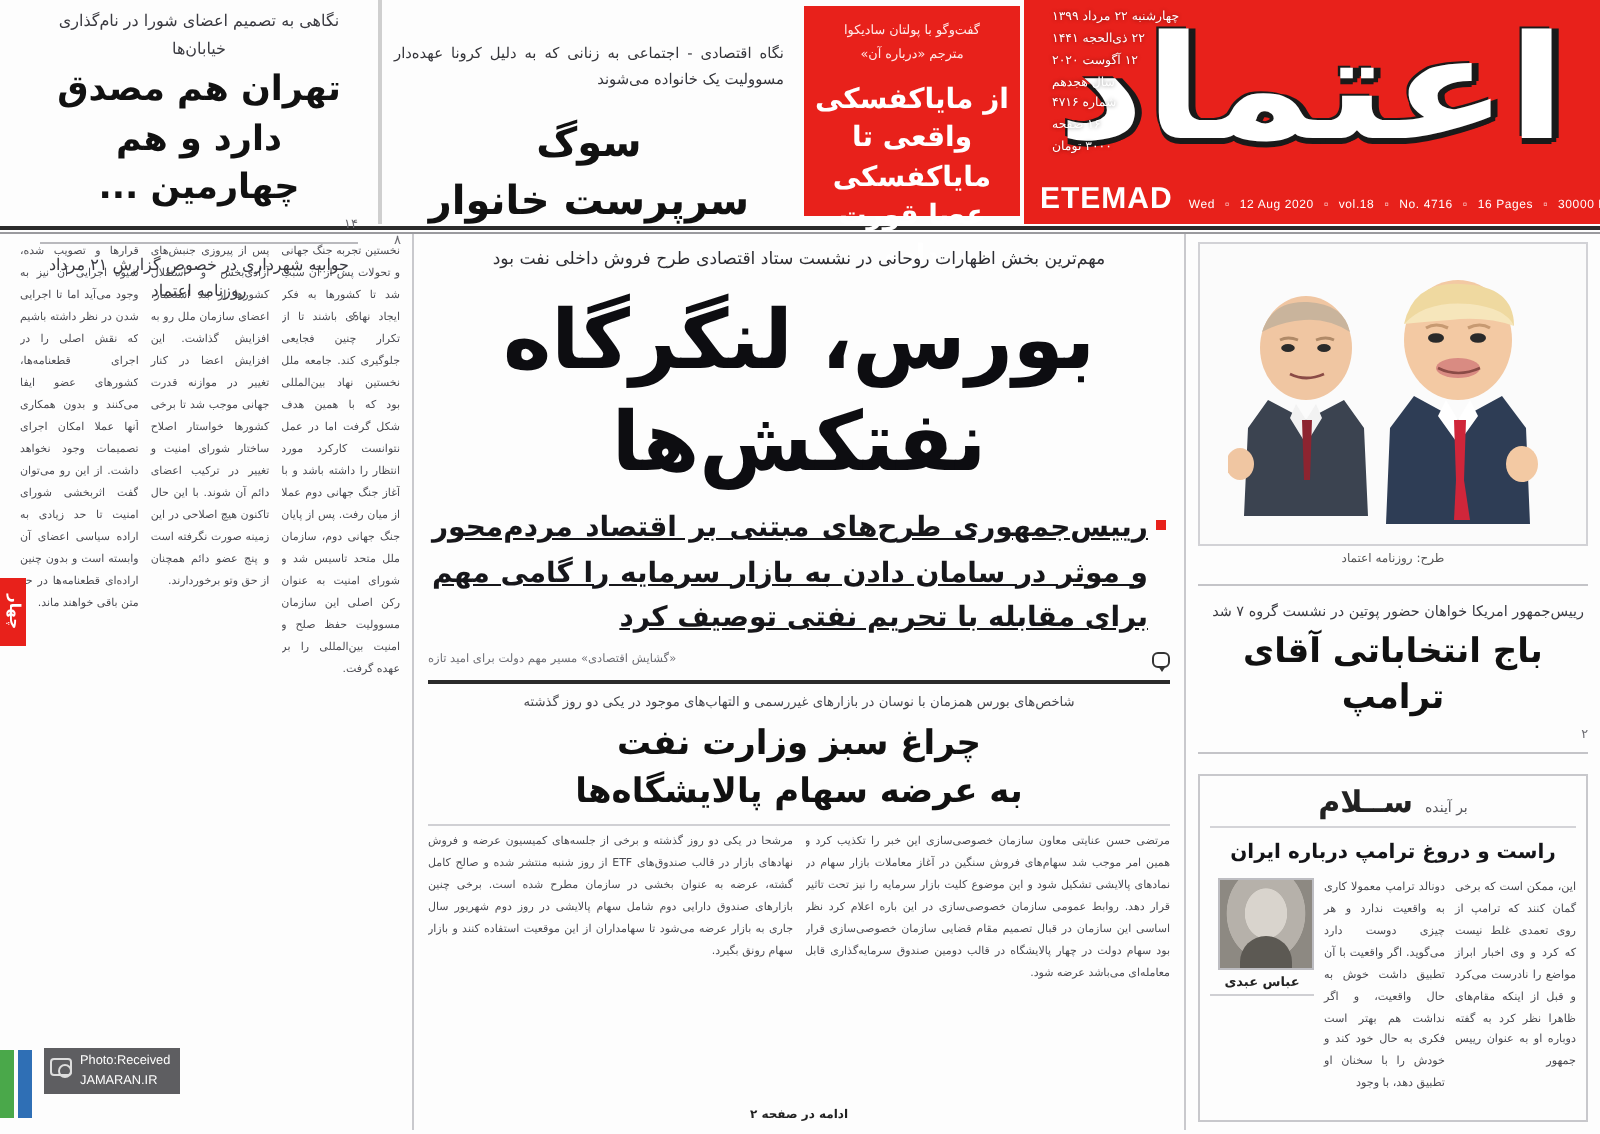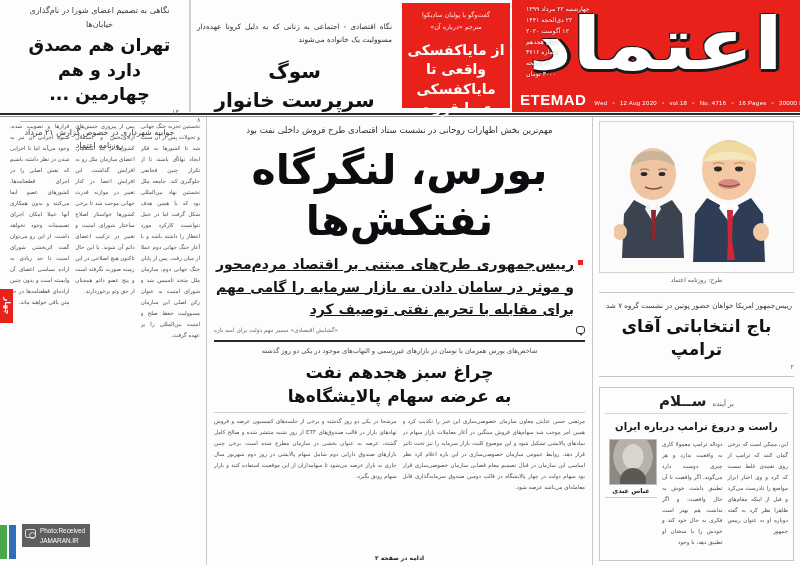--- a/index.html
+++ b/index.html
@@ -636,21 +636,21 @@
         <div class="bubble-icon"></div>
         <div class="cap">«گشایش اقتصادی» مسیر مهم دولت برای امید تازه</div>
       </div>
 
       <div class="center-rule"></div>
 
       <div class="sub-pack">
         <div class="sub-main">
           <div class="sub-kicker">شاخص‌های بورس همزمان با نوسان در بازارهای غیررسمی و التهاب‌های موجود در یکی دو روز گذشته</div>
           <div class="sub-head">
-            <div>چراغ سبز هجدهم نفت</div>
+            <div>چراغ سبز وزارت نفت</div>
             <div>به عرضه سهام پالایشگاه‌ها</div>
           </div>
           <div class="sub-cols">
             <div class="txtcol">مرتضی حسن عنایتی معاون سازمان خصوصی‌سازی این خبر را تکذیب کرد و همین امر موجب شد سهام‌های فروش سنگین در آغاز معاملات بازار سهام در نمادهای پالایشی تشکیل شود و این موضوع کلیت بازار سرمایه را نیز تحت تاثیر قرار دهد. روابط عمومی سازمان خصوصی‌سازی در این باره اعلام کرد نظر اساسی این سازمان در قبال تصمیم مقام قضایی سازمان خصوصی‌سازی قرار بود سهام دولت در چهار پالایشگاه در قالب دومین صندوق سرمایه‌گذاری قابل معامله‌ای می‌باشد عرضه شود.</div>
             <div class="txtcol">مرشحا در یکی دو روز گذشته و برخی از جلسه‌های کمیسیون عرضه و فروش نهادهای بازار در قالب صندوق‌های ETF از روز شنبه منتشر شده و صالح کامل گشته، عرضه به عنوان بخشی در سازمان مطرح شده است. برخی چنین بازارهای صندوق دارایی دوم شامل سهام پالایشی در روز دوم شهریور سال جاری به بازار عرضه می‌شود تا سهامداران از این موقعیت استفاده کنند و بازار سهام رونق بگیرد.</div>
           </div>
           <div class="more-link">ادامه در صفحه ۲</div>
         </div>
       </div>
     </div>

